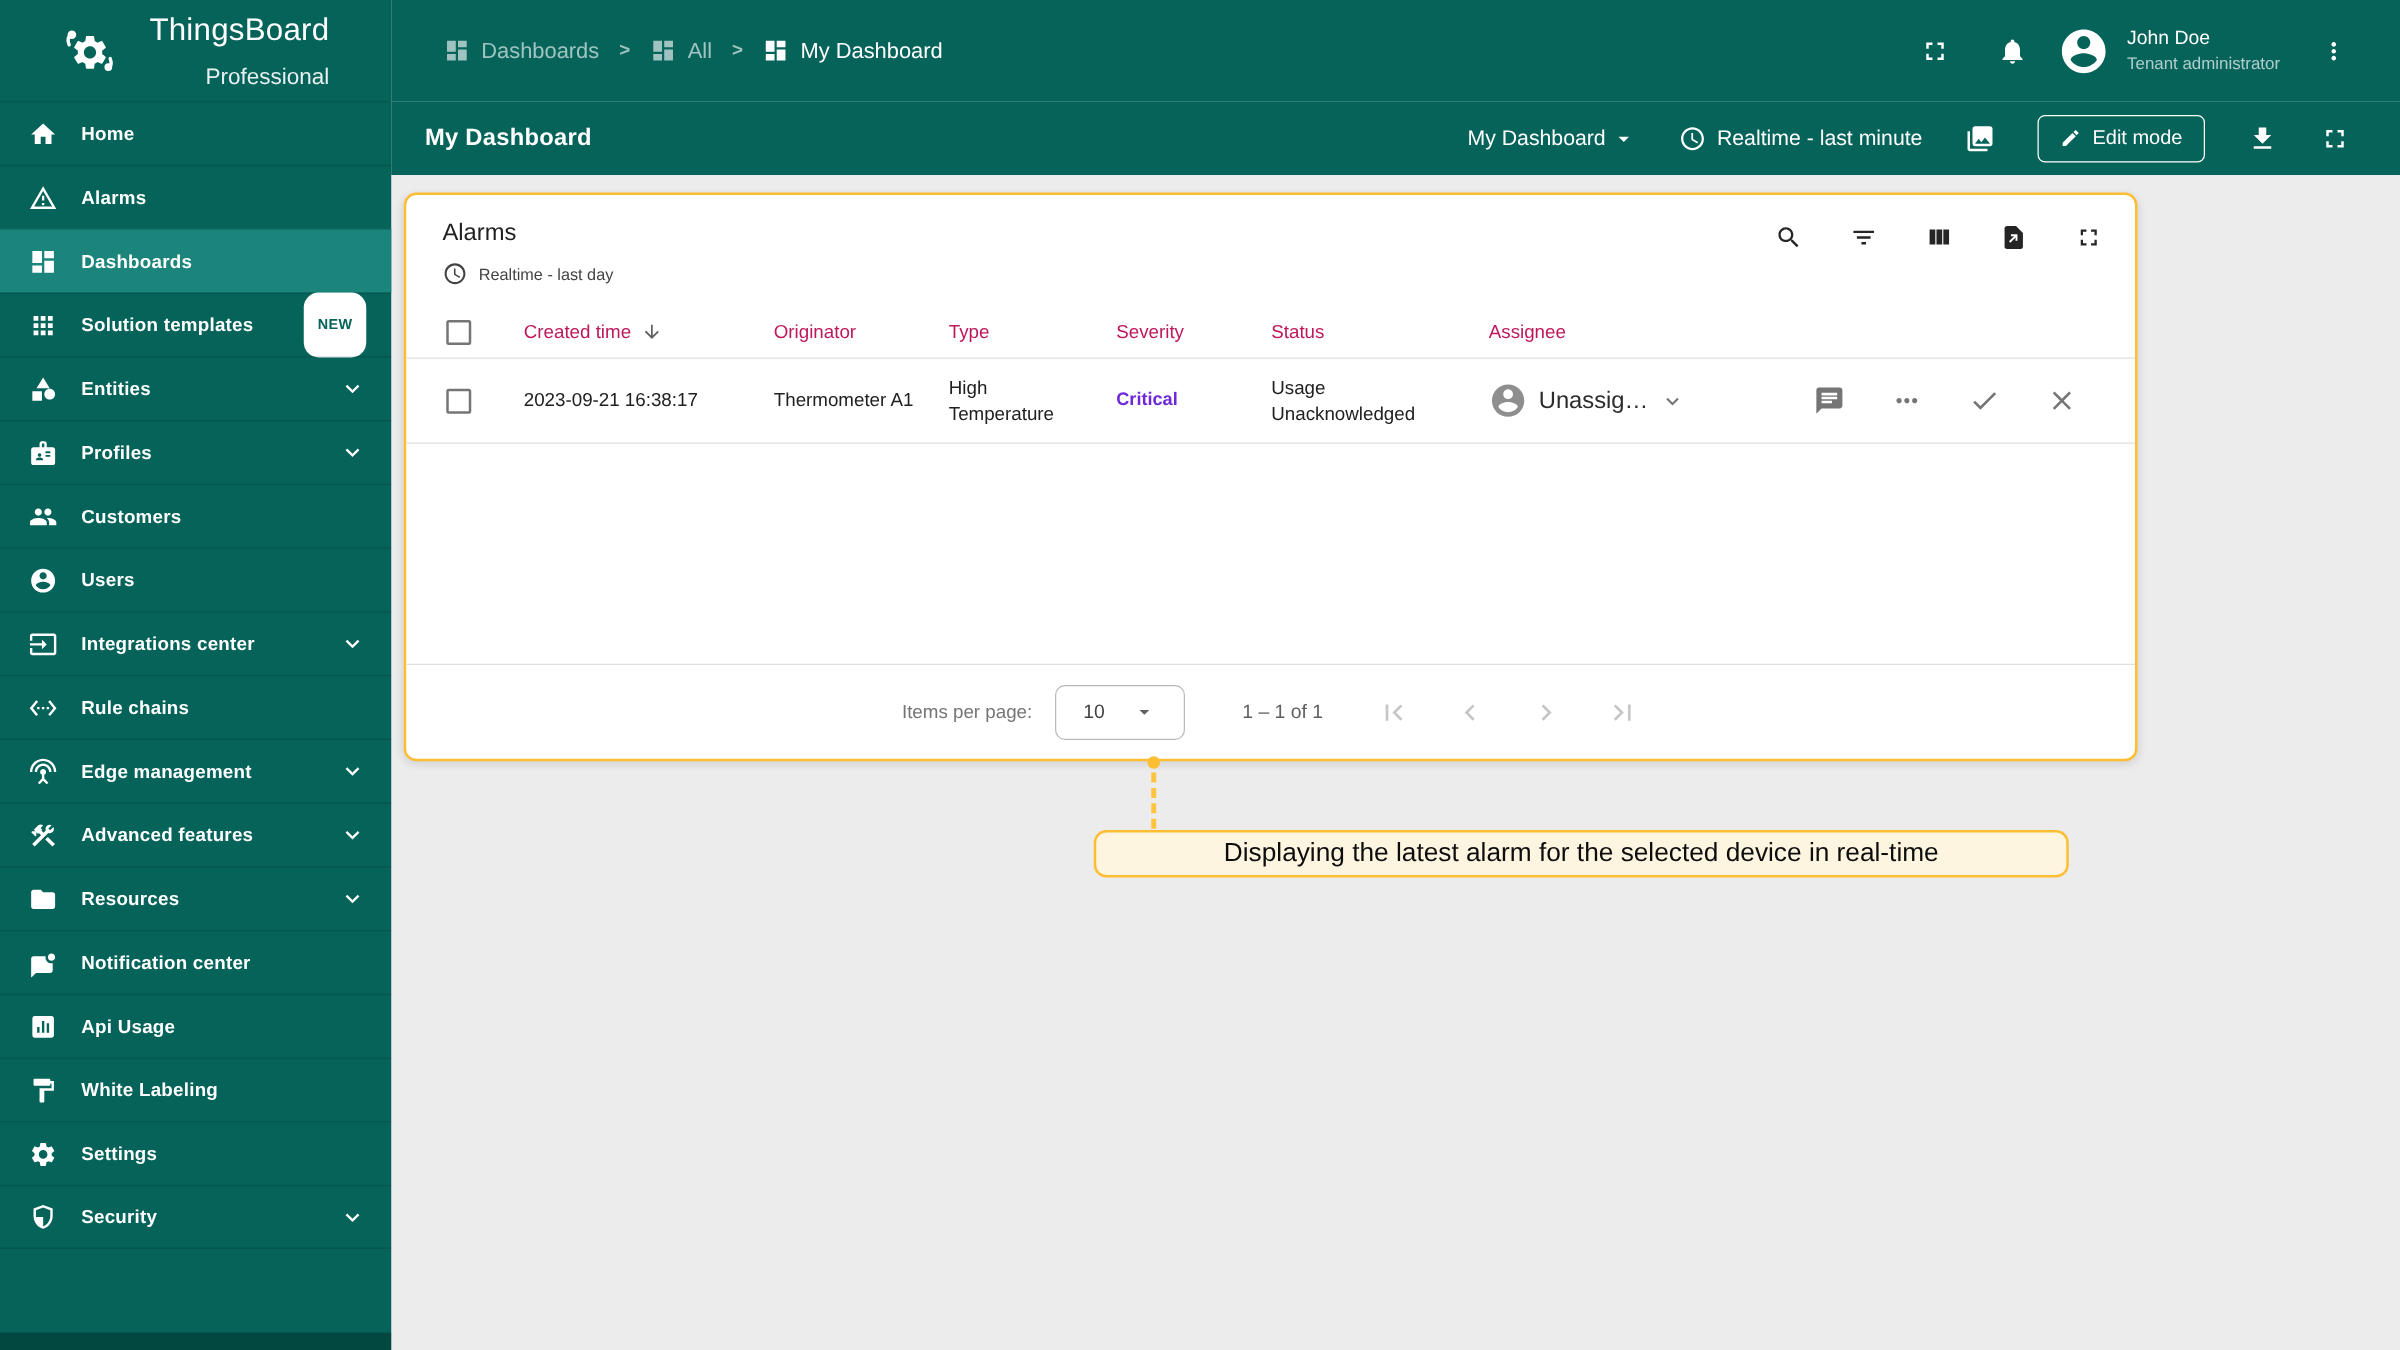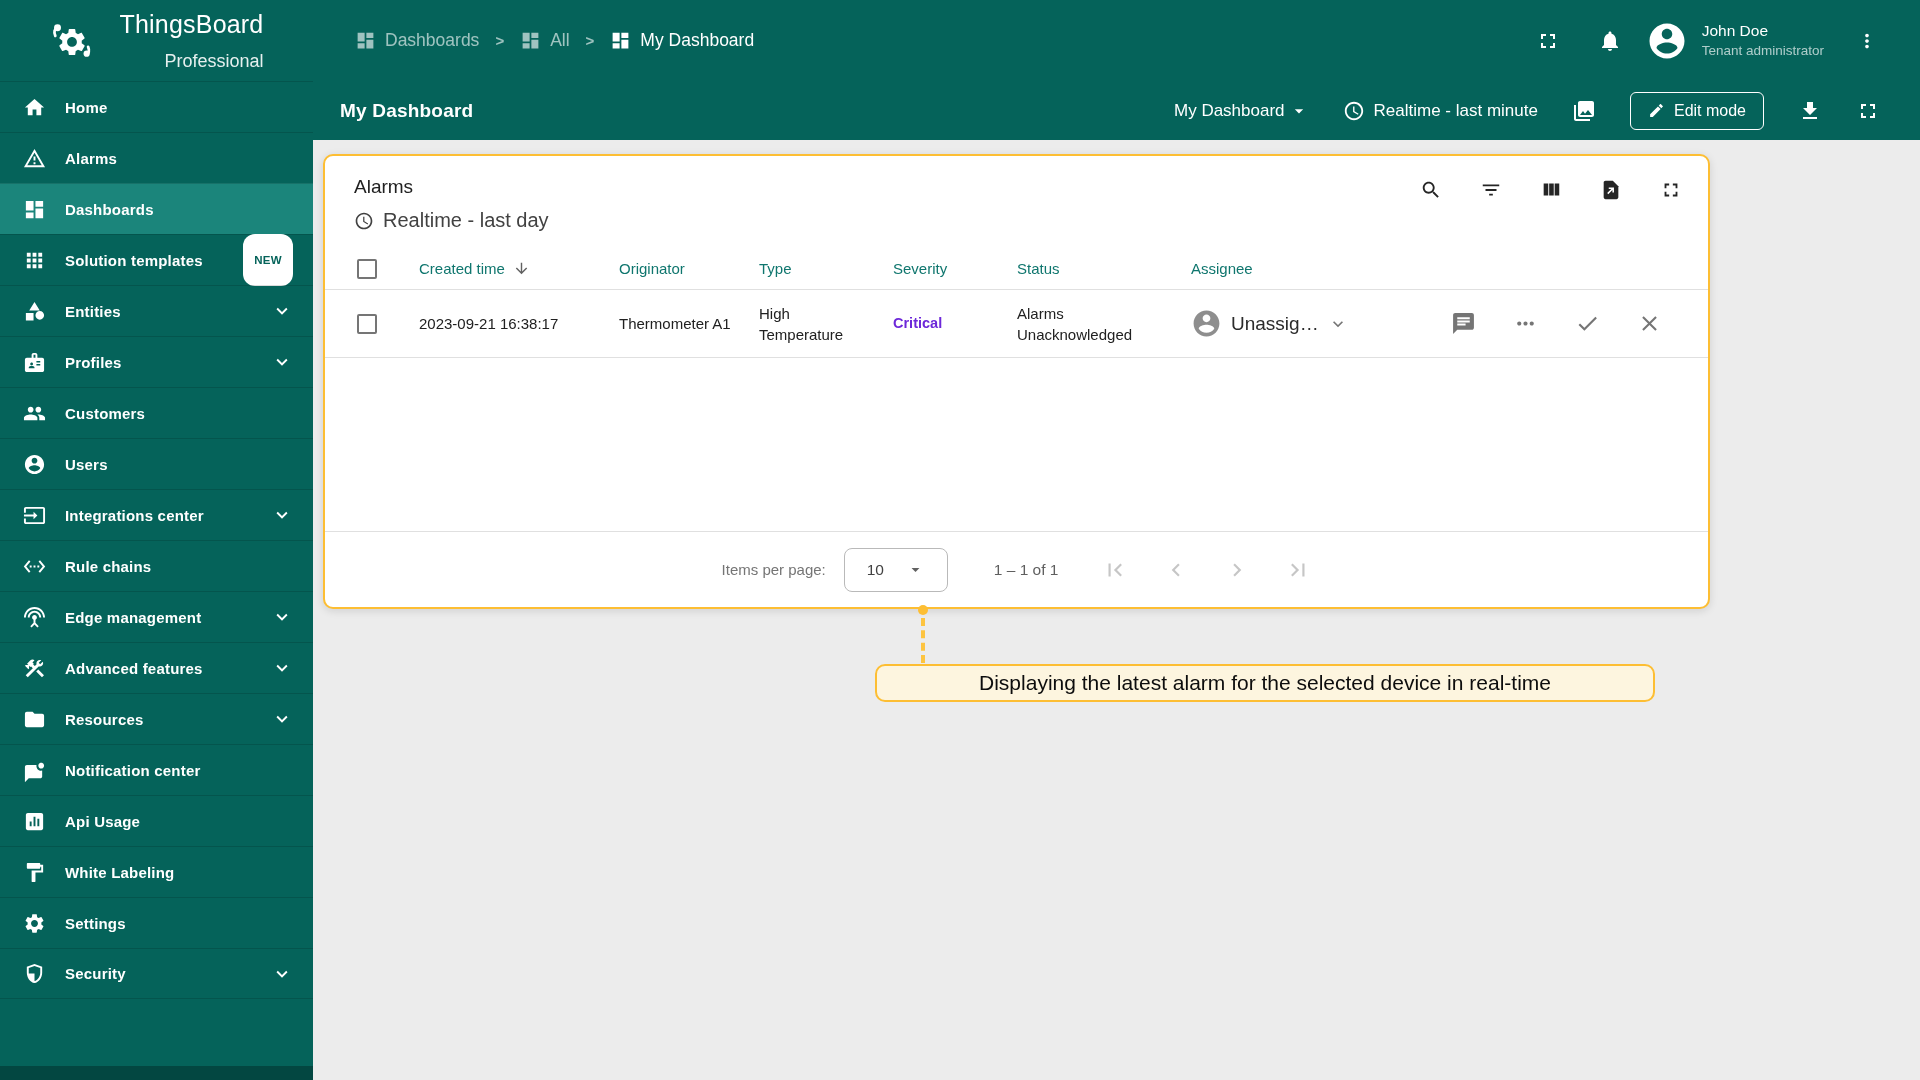--- a/index.html
+++ b/index.html
@@ -50,27 +50,27 @@
   .tw-toolbar { display:flex; align-items:center; gap:9px; font-size:17px; cursor:pointer; }
   .tw-ic { width:22px; height:22px; }
   .edit-btn { display:flex; align-items:center; gap:9px; border:1px solid #fff; border-radius:6px; background:transparent; color:#fff; font-size:16px; font-family:inherit; padding:9px 17px; cursor:pointer; }
   .edit-ic { width:17px; height:17px; }
 
   
   .content { position:relative; flex:1; }
   .widget { position:absolute; left:10px; top:14px; width:1387px; height:455px; background:#fff; border:2px solid #FDBE33; border-radius:10px; box-shadow:0 2px 8px rgba(0,0,0,0.12); display:flex; flex-direction:column; overflow:hidden; }
   .widget-head { position:relative; padding:20px 24px 0 29px; flex-shrink:0; }
   .widget-title { font-size:19px; color:#212121; }
-  .widget-tw { display:flex; align-items:center; gap:9px; margin-top:11px; color:#424242; font-size:20px; }
+  .widget-tw { display:flex; align-items:center; gap:9px; margin-top:11px; color:#424242; font-size:13px; }
   .widget-tw-ic { width:20px; height:20px; color:#424242; }
   .head-actions { position:absolute; right:26px; top:23px; display:flex; align-items:center; gap:38px; color:#252525; }
   .ha-ic { width:22px; height:22px; cursor:pointer; }
 
   .row { display:grid; grid-template-columns:62px 200px 140px 134px 124px 174px 235px 1fr; align-items:center; padding-left:32px; }
-  .thead { margin-top:16px; height:42px; color:#0f766e; font-size:15px; border-bottom:1px solid #E0E0E0; flex-shrink:0; }
+  .thead { margin-top:16px; height:42px; color:#be185d; font-size:15px; border-bottom:1px solid #E0E0E0; flex-shrink:0; }
   .th { display:flex; align-items:center; gap:8px; padding-right:14px; }
   .sort-ic { width:17px; height:17px; color:#616161; }
   .cb { width:20px; height:20px; border:2px solid #757575; border-radius:2px; cursor:pointer; }
   .trow { height:68px; border-bottom:1px solid #E0E0E0; font-size:15px; color:#212121; flex-shrink:0; }
   .cell { padding-right:20px; line-height:1.4; }
   .sev { color:#6d28d9; font-weight:700; font-size:14.5px; }
   .assignee { display:flex; align-items:center; gap:9px; cursor:pointer; }
   .assignee-av { width:31px; height:31px; color:#8E8E8E; flex-shrink:0; }
   .assignee-name { font-size:19px; color:#2b2b2b; }
   .assignee-chev { width:20px; height:20px; color:#757575; }
@@ -472,21 +472,21 @@
             </span>
           <span></span>
         </div>
 
         <div class="row trow">
           <span class="cb"></span>
           <span class="cell">2023-09-21 16:38:17</span>
           <span class="cell">Thermometer A1</span>
           <span class="cell">High Temperature</span>
           <span class="cell sev">Critical</span>
-          <span class="cell">Alarms Unacknowledged</span>
+          <span class="cell">Usage Unacknowledged</span>
           <span class="assignee">
             <span class="i assignee-av">
                 <svg viewBox="0 0 24 24" fill="currentColor">
                   <path d="M12 2C6.48 2 2 6.48 2 12s4.48 10 10 10 10-4.48 10-10S17.52 2 12 2zm0 3c1.66 0 3 1.34 3 3s-1.34 3-3 3-3-1.34-3-3 1.34-3 3-3zm0 14.2c-2.5 0-4.71-1.28-6-3.22.03-1.99 4-3.08 6-3.08 1.99 0 5.97 1.09 6 3.08-1.29 1.94-3.5 3.22-6 3.22z"></path>
                 </svg>
               </span>
             <span class="assignee-name">Unassig…</span>
             <span class="i assignee-chev">
                 <svg viewBox="0 0 24 24" fill="currentColor">
                   <path d="M7.41 8.59L12 13.17l4.59-4.58L18 10l-6 6-6-6 1.41-1.41z"></path>

